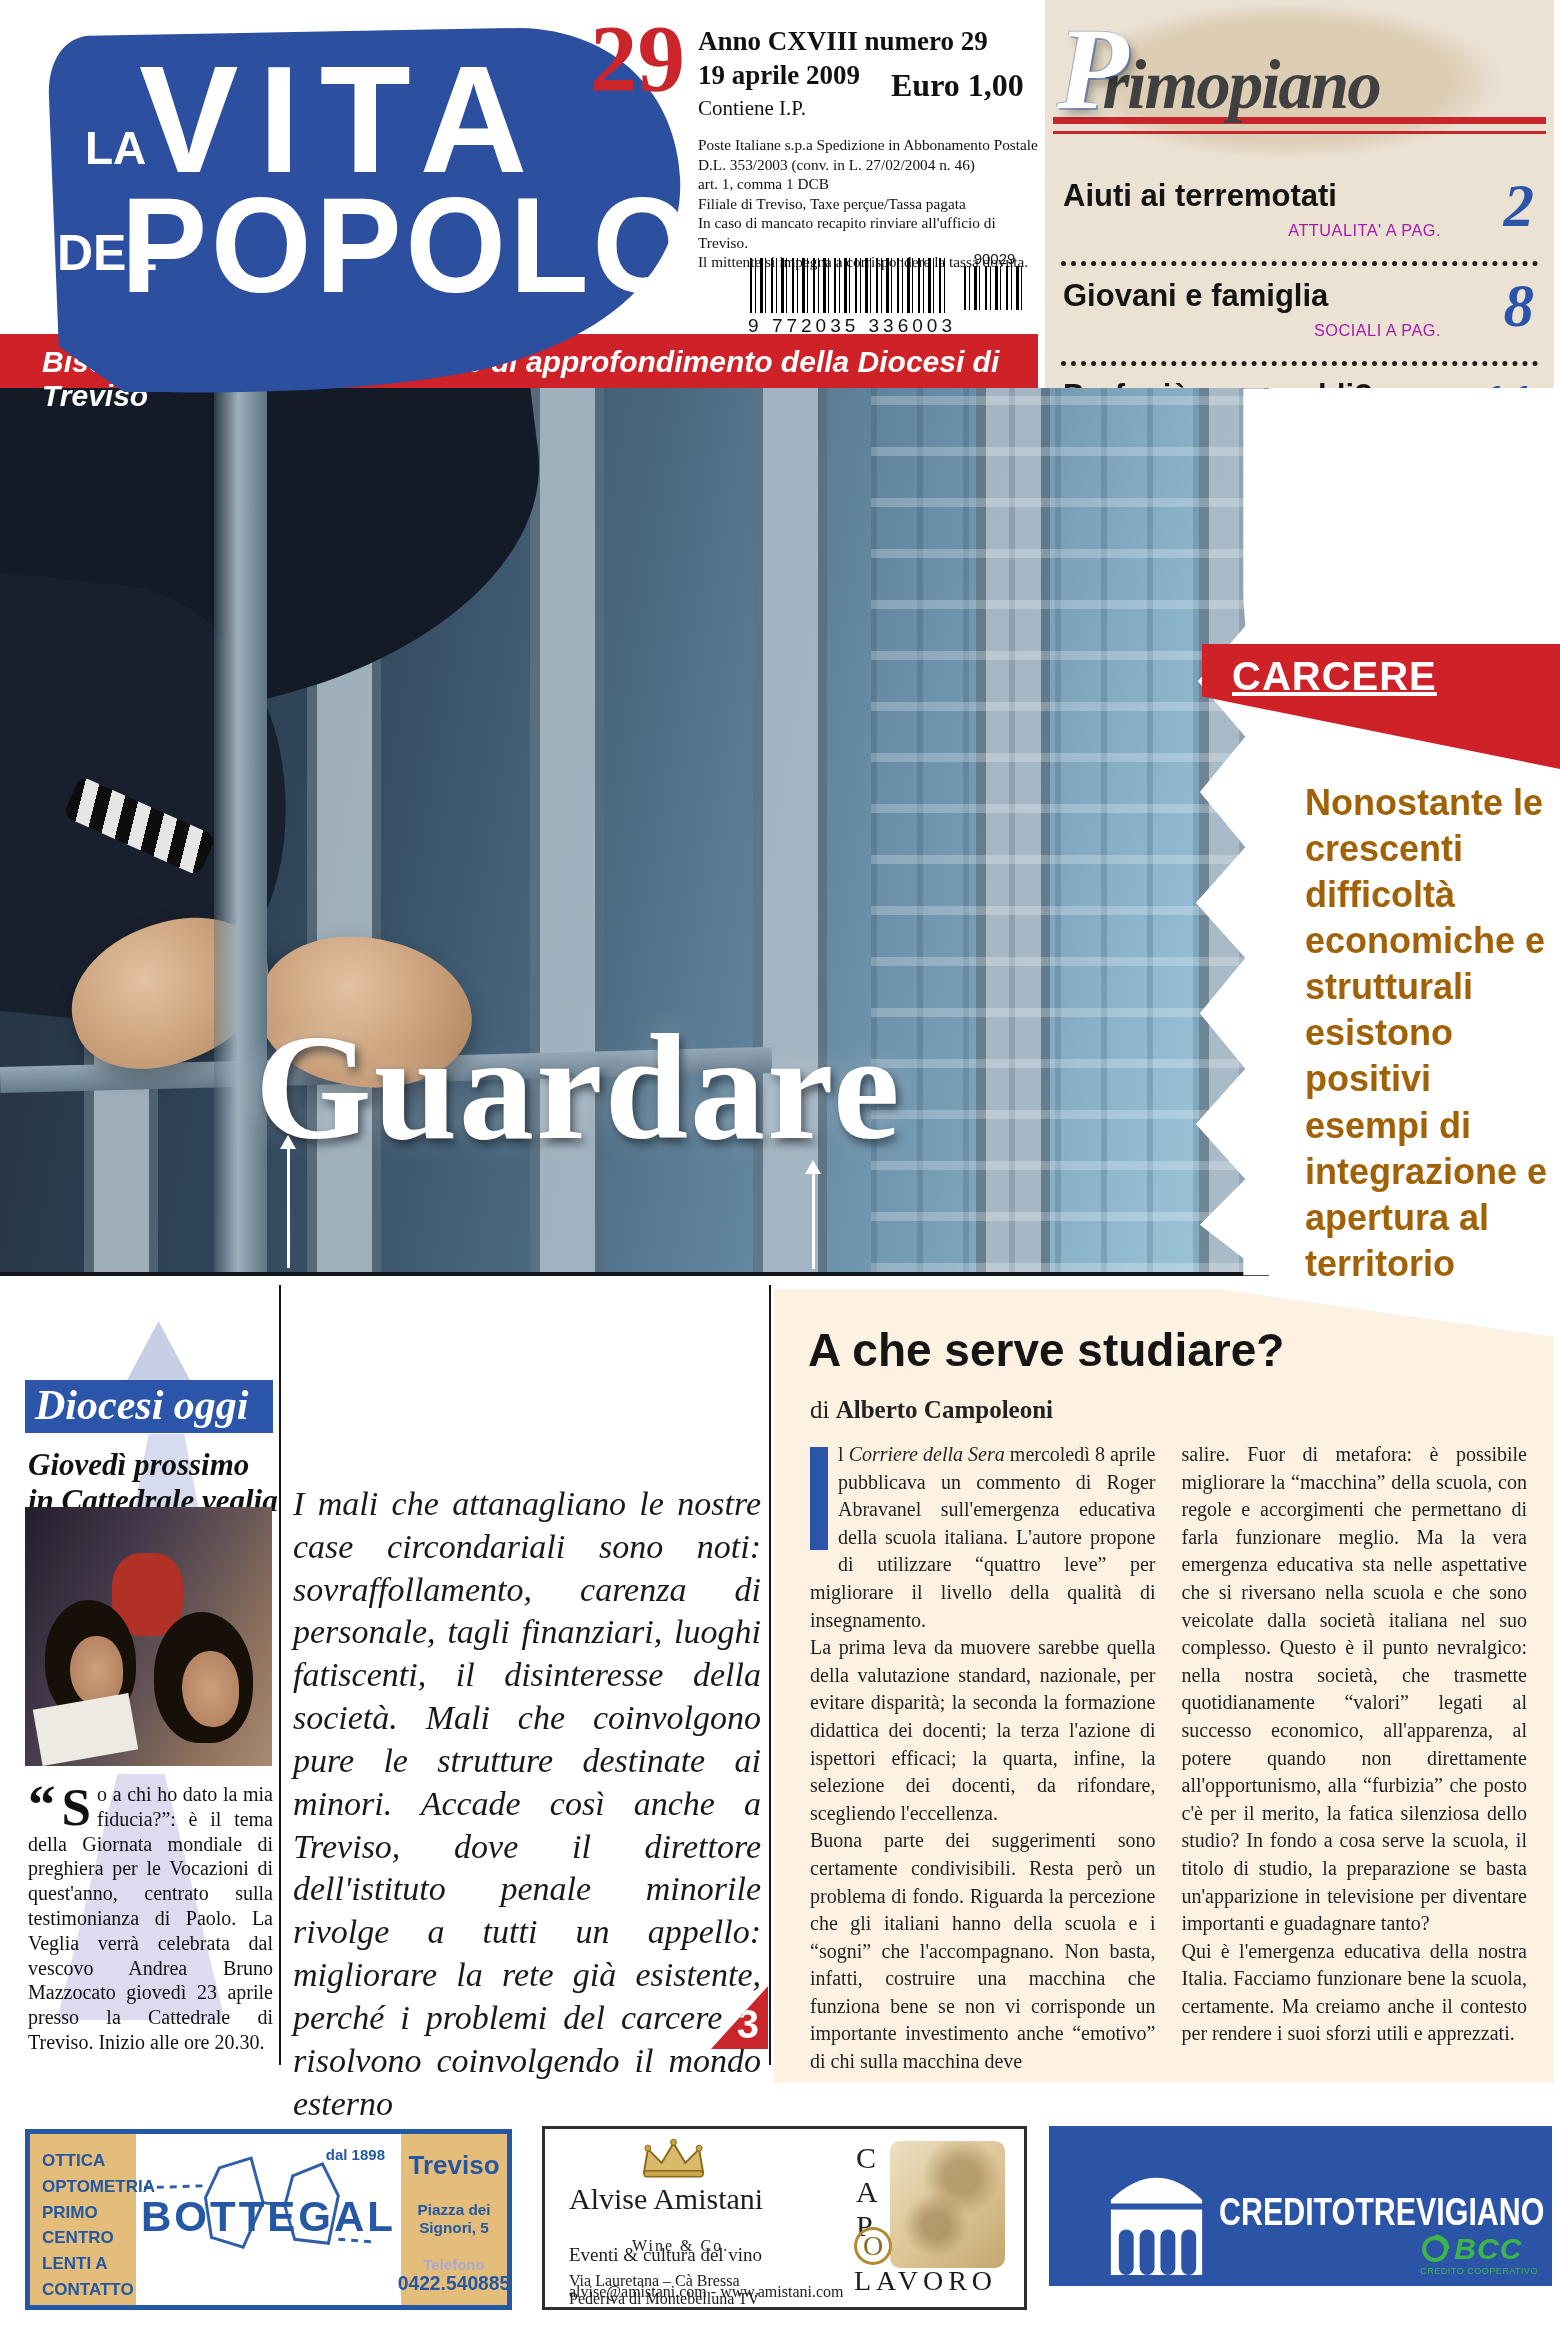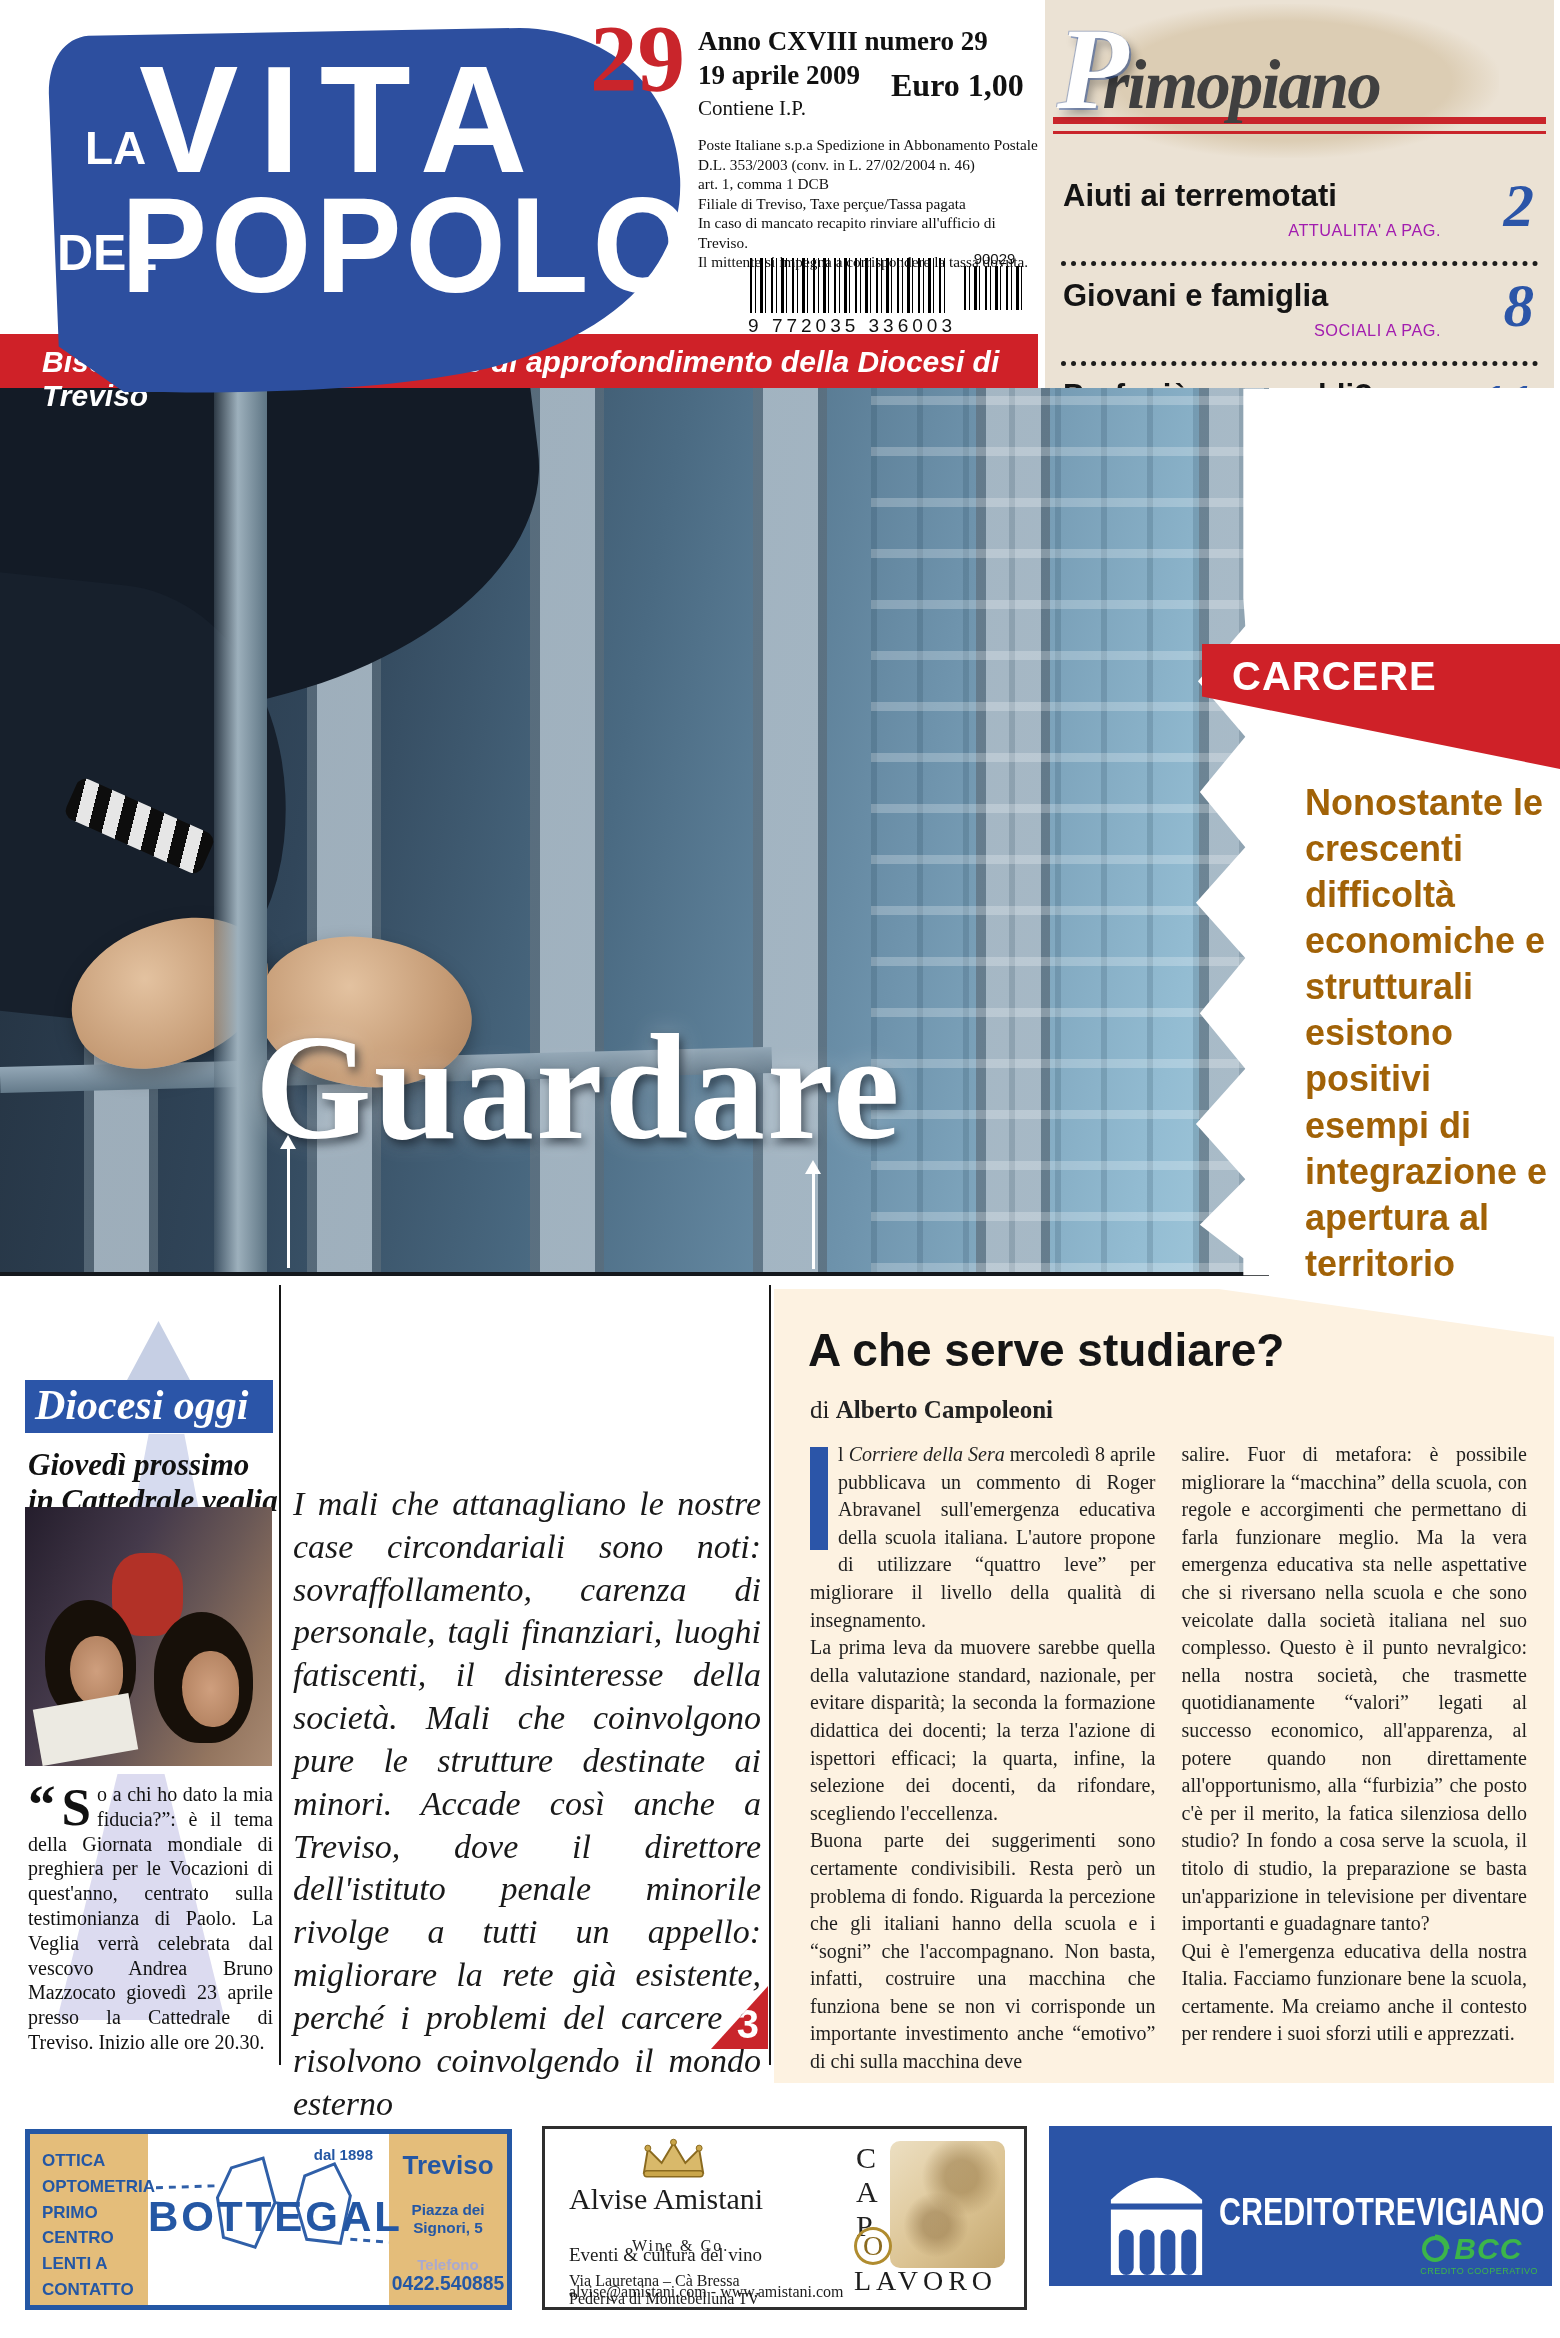--- a/index.html
+++ b/index.html
@@ -71,21 +71,21 @@
   #hand-left  { left:69px;  top:535px; width:203px; height:139px; transform:rotate(-18deg); }
   #hand-right { left:259px; top:550px; width:213px; height:149px; transform:rotate(12deg); }
   #rail { position:absolute; left:0; top:669px; width:772px; height:26px; background:linear-gradient(#93a7b6,#647a8a); transform:rotate(-1.5deg); }
   #front-bar { position:absolute; left:214px; top:0; width:53px; height:100%; background:linear-gradient(90deg,rgba(85,104,118,.4),#9db0bc 45%,#5e7584); }
 
   #white-right { left:1269px; top:388px; width:291px; height:888px; background:#fff; z-index:4; }
   #zigzag { left:1188px; top:388px; z-index:4; }
 
   #kicker-flag { left:1202px; top:644px; width:358px; height:125px; background:#cf2128;
                  clip-path:polygon(0 0,100% 0,100% 100%,0 42%); z-index:6; }
-  #kicker-flag span { display:block; padding:10px 0 0 30px; color:#fff; font-weight:bold; font-size:40px; letter-spacing:1px; }
+  #kicker-flag span { display:block; padding:10px 0 0 30px; color:#fff; font-weight:bold; font-size:40px; letter-spacing:1px;text-decoration:underline; }
   #standfirst { left:1305px; top:780px; width:255px; font-size:36px; font-weight:bold; line-height:1.28; color:#a16207; z-index:6; }
 
   #headline-top { left:255px; top:1012px; font-family:"Liberation Serif",serif; font-weight:bold; font-size:150px; color:#fff;
                   letter-spacing:2px; line-height:1; z-index:5;
                   text-shadow:3px 5px 10px rgba(10,20,30,.65), 0 0 26px rgba(255,255,255,.3); }
   .up-arrow { width:3px; background:#fff; z-index:5; }
   .up-arrow::before { content:""; position:absolute; left:-7px; top:-14px; border:8px solid transparent; border-bottom:14px solid #fff; }
   #arrow-1 { left:287px; top:1141px; height:127px; }
   #arrow-2 { left:812px; top:1166px; height:103px; }
 
@@ -132,21 +132,21 @@
   #art-title { position:absolute; left:34px; top:34px; font-size:46px; font-weight:bold; color:#151515; }
   #art-byline { position:absolute; left:36px; top:107px; font-family:"Liberation Serif",serif; font-size:25px; color:#222; }
   #art-byline b { font-weight:bold; }
   #art-cols { position:absolute; left:36px; top:152px; width:717px; display:flex; gap:26px; }
   .art-col { width:346px; font-family:"Liberation Serif",serif; font-size:20px; line-height:1.38; text-align:justify; color:#1f1f1f; }
   .art-col p { margin:0; }
   #dropbar { float:left; width:18px; height:103px; background:#2b55a8; margin:6px 10px 2px 0; }
 
   
   #ad-bottegal { left:25px; top:2129px; width:487px; height:181px; border:5px solid #2457a4; background:#fff; display:flex; }
-  .bt-side { width:118px; background:#e4bd7a; color:#2457a4; font-weight:bold; }
+  .bt-side { width:106px; background:#e4bd7a; color:#2457a4; font-weight:bold; }
   #bt-services { padding:14px 0 0 12px; font-size:17px; line-height:1.52; }
   #bt-center { position:relative; flex:1; }
   #bt-since { position:absolute; right:16px; top:12px; font-size:15px; color:#2457a4; font-weight:bold;margin-left:40px; }
   #bt-brand { position:absolute; left:0; right:0; top:59px; text-align:center; font-size:42px; font-weight:bold;
               letter-spacing:3px; color:#2457a4; z-index:2; }
   #bt-glasses { position:absolute; left:8px; top:14px; z-index:1; opacity:.95; }
   #bt-right { display:flex; flex-direction:column; align-items:center; text-align:center; }
   #bt-city { margin-top:16px; font-size:26px; }
   #bt-addr { margin-top:20px; font-size:15.3px; line-height:1.2; }
   #bt-tel-label { margin-top:18px; font-size:15px; color:#a9a9d0; }

